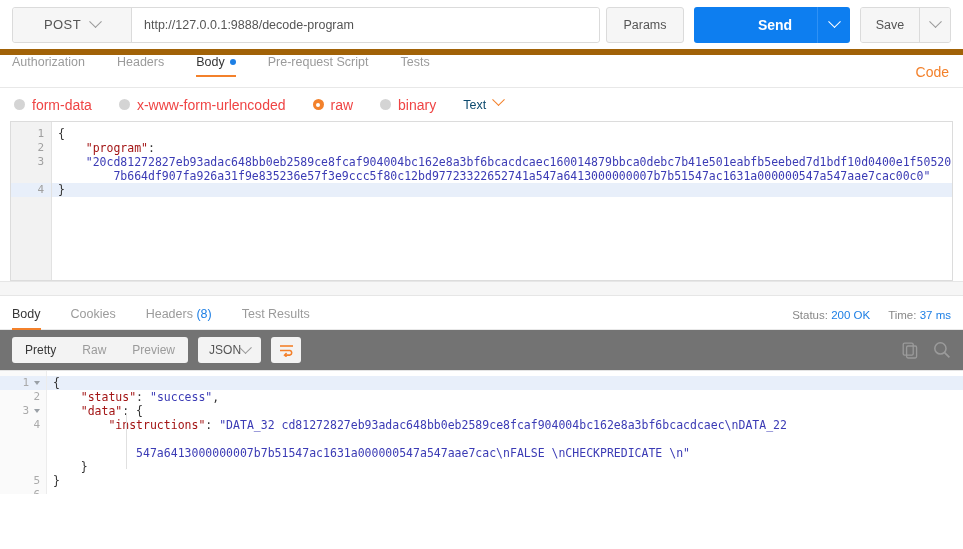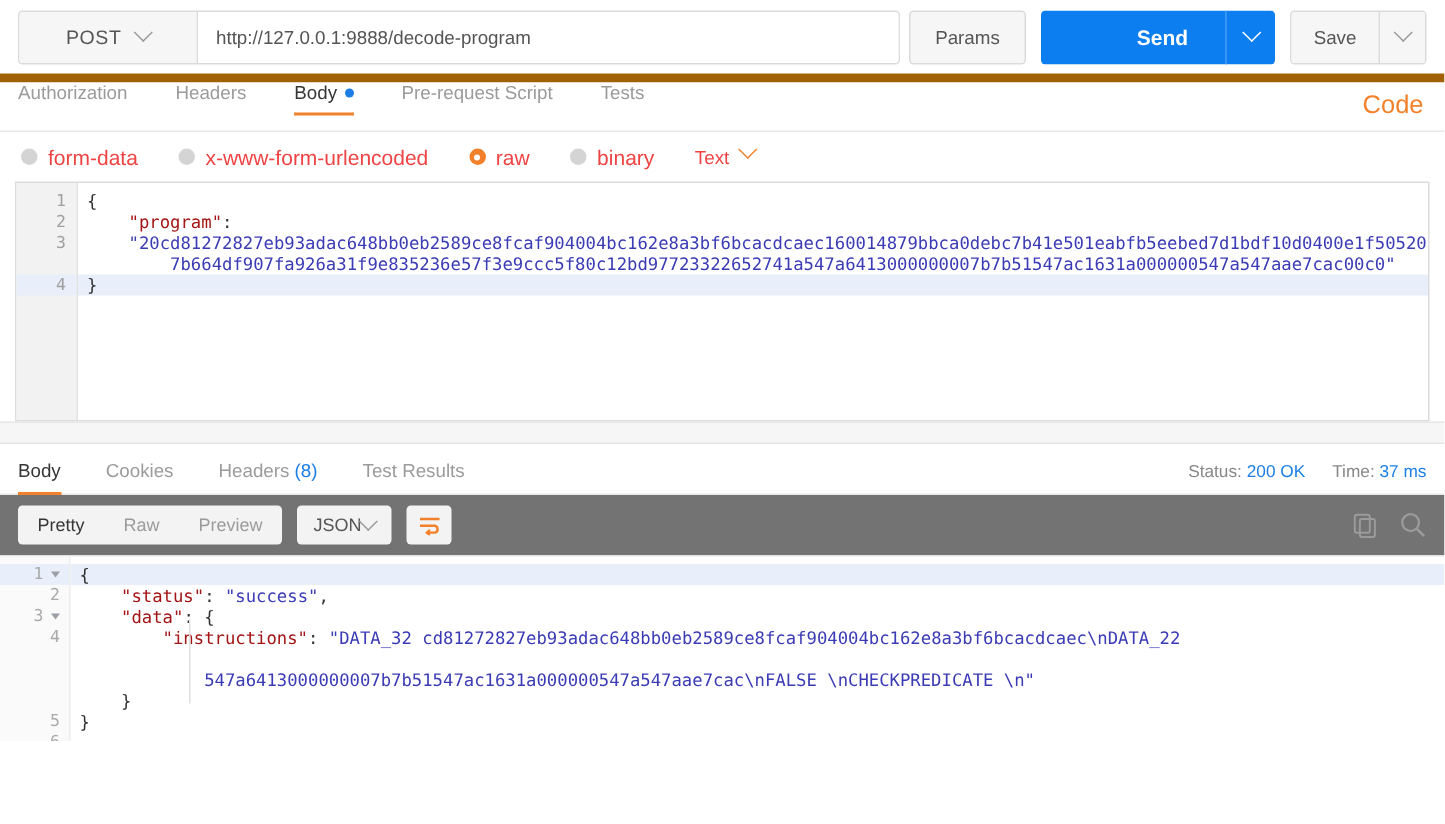--- a/index.html
+++ b/index.html
@@ -180,21 +180,21 @@
   .blue-dot {
     width: 6px; height: 6px;
     border-radius: 50%;
     background: #1d7fe5;
     display: inline-block;
   }
   .code-link {
     position: absolute;
     right: 14px;
     bottom: 7px;
-    font-size: 17px;
+    font-size: 14px;
     color: #f3812b;
     cursor: pointer;
   }
 
   
   .body-type-row {
     height: 33px;
     display: flex;
     align-items: center;
     padding: 0 14px;
@@ -224,21 +224,21 @@
     left: 3.5px; top: 3.5px;
     width: 4px; height: 4px;
     border-radius: 50%;
     background: #fff;
   }
   .text-select {
     display: flex;
     align-items: flex-start;
     gap: 8px;
     font-size: 12.5px;
-    color: #ef4444;
+    color: #0c4a6e;
     cursor: pointer;
   }
 
   
   .code-editor {
     border: 1px solid #dcdcdc;
     margin: 0 10px;
     background: #fff;
     display: flex;
     font-family: "DejaVu Sans Mono", "Liberation Mono", monospace;

